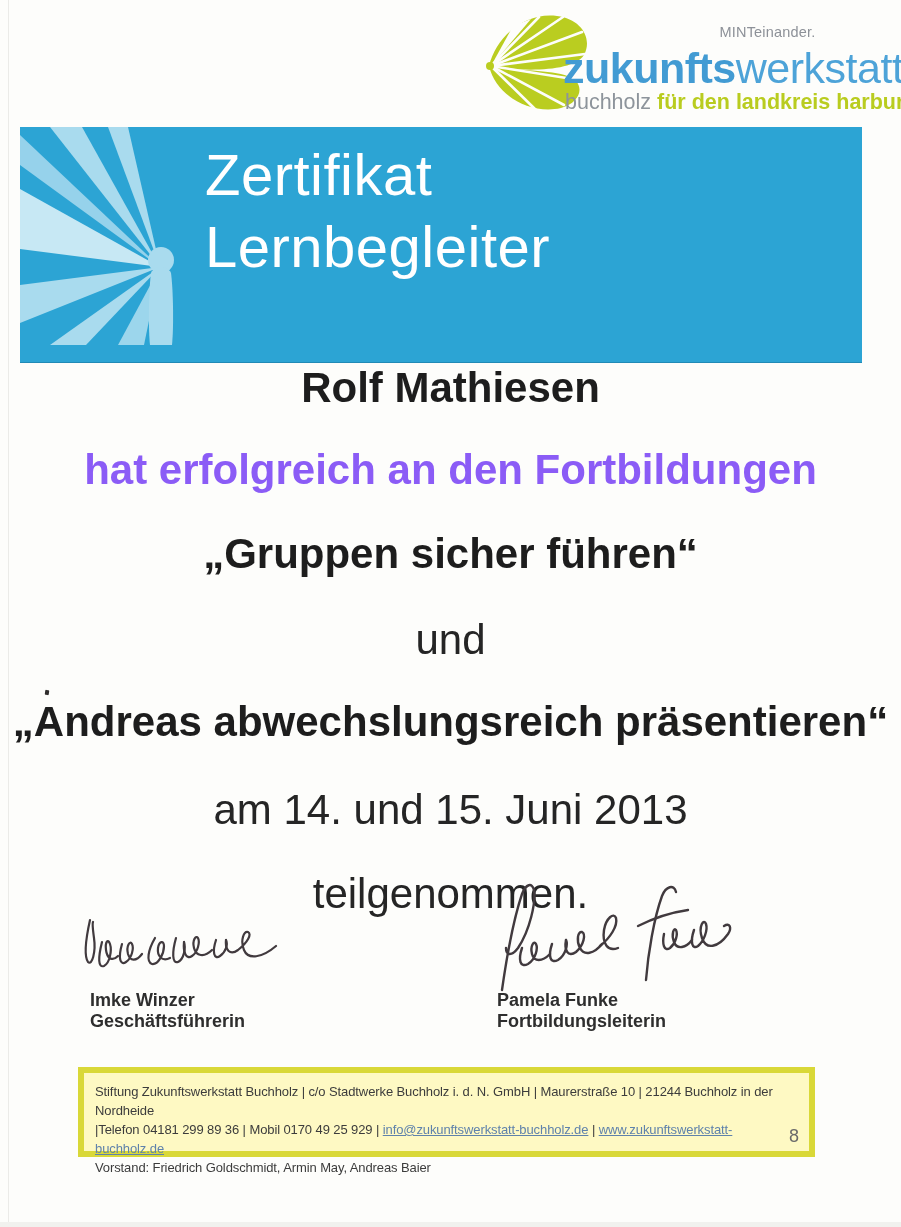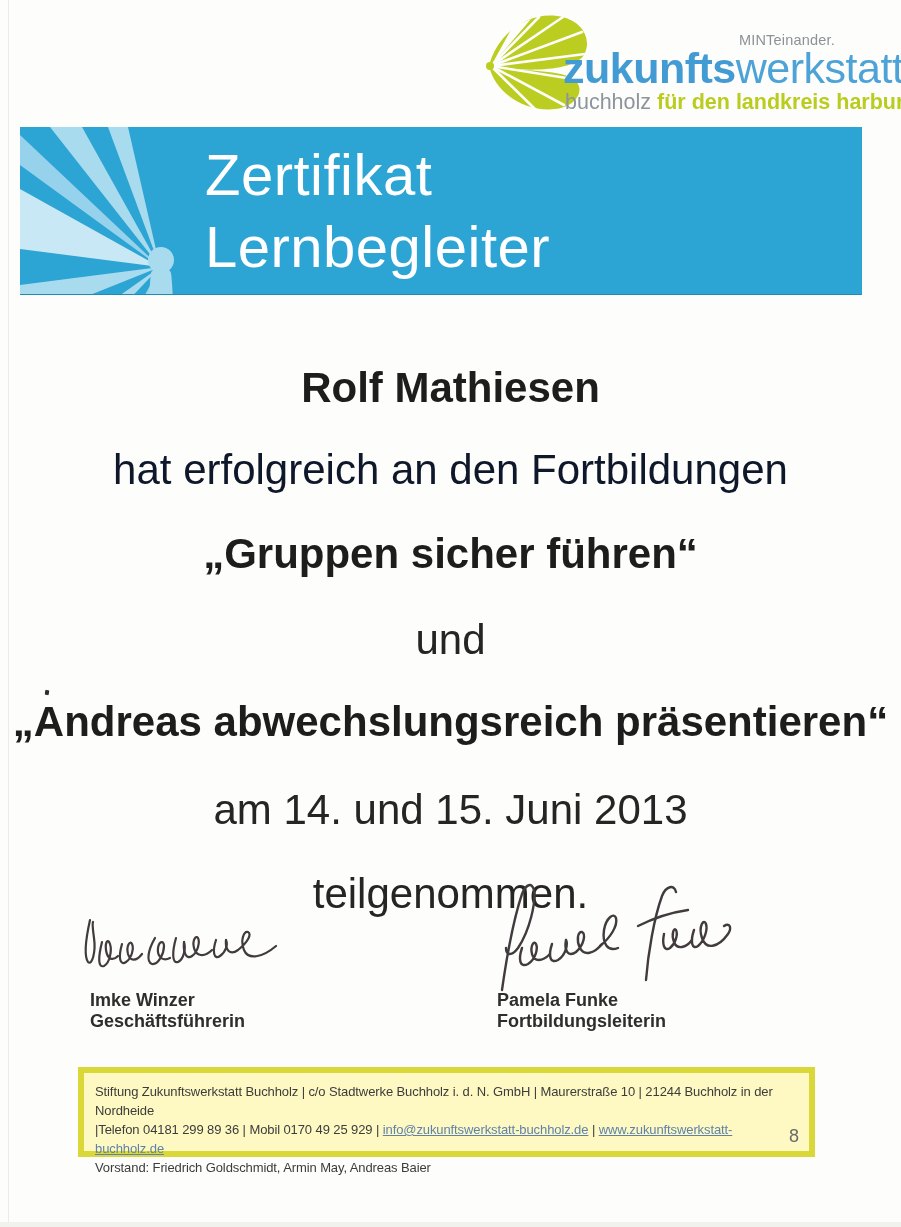--- a/index.html
+++ b/index.html
@@ -9,44 +9,44 @@
     position:relative; width:901px; height:1227px;
     background:#fdfdfb; overflow:hidden; margin:0 auto;
   }
   
   .scan-line { position:absolute; left:8px; top:0; width:1px; height:1227px; background:#ebebe8; }
   .speck { position:absolute; left:45px; top:690px; width:4px; height:5px; background:#2f2c2c; border-radius:1px; transform:rotate(8deg); }
   .bottom-strip { position:absolute; left:0; bottom:0; width:100%; height:5px; background:#f1f1ee; }
 
   
   .logo-fan { position:absolute; left:483px; top:10px; }
-  .mint { position:absolute; left:700px; top:24px; width:135px; text-align:right;
-          font-size:14.5px; color:#8d9198; letter-spacing:.2px;margin-top:8px; }
+  .mint { position:absolute; left:700px; top:24px; width:135px; text-align:center;
+          font-size:14.5px; color:#8d9198; letter-spacing:.2px; }
   .brand { position:absolute; left:563px; top:44px; font-size:43px; color:#429bd3; letter-spacing:-0.5px; white-space:nowrap; }
   .brand .b-bold { font-weight:700; }
   .brand .b-light { font-weight:400; color:#4da3d8; }
   .brand-sub { position:absolute; left:565px; top:90px; font-size:21.5px; white-space:nowrap; }
   .brand-sub .s-gray { color:#8d949b; font-weight:400;margin-top:12px; }
   .brand-sub .s-green { color:#b9cc1f; font-weight:700; }
 
   
   .banner {
-    position:absolute; left:20px; top:127px; width:842px; height:168px;
+    position:absolute; left:20px; top:127px; width:842px; height:236px;
     background:#2ca4d4; overflow:hidden;
     border-bottom:1px solid rgba(0,60,90,.25);
   }
   .banner-fan { position:absolute; left:0; top:0; }
   .banner-title { position:absolute; left:185px; top:12px; color:#ffffff;
     font-size:58px; font-weight:400; line-height:72px; letter-spacing:.5px; }
 
   
   .line { position:absolute; left:0; width:901px; text-align:center; color:#1d1d1d; font-size:42px; }
   .bold { font-weight:700; }
   .t-name   { top:364px; }
-  .t-intro  { top:446px; font-weight:400; color:#0f172a; }
+  .t-intro  { top:446px; font-weight:700; color:#8b5cf6; }
   .t-course1{ top:530px; }
   .t-und    { top:616px; font-weight:400; color:#252525; }
   .t-course2{ top:698px; }
   .t-date   { top:786px; font-weight:400; color:#252525; }
   .t-close  { top:870px; font-weight:400; color:#252525; }
 
   
   .sig-svg { position:absolute; }
   .sig-left-svg  { left:80px;  top:908px; }
   .sig-right-svg { left:488px; top:882px; }

